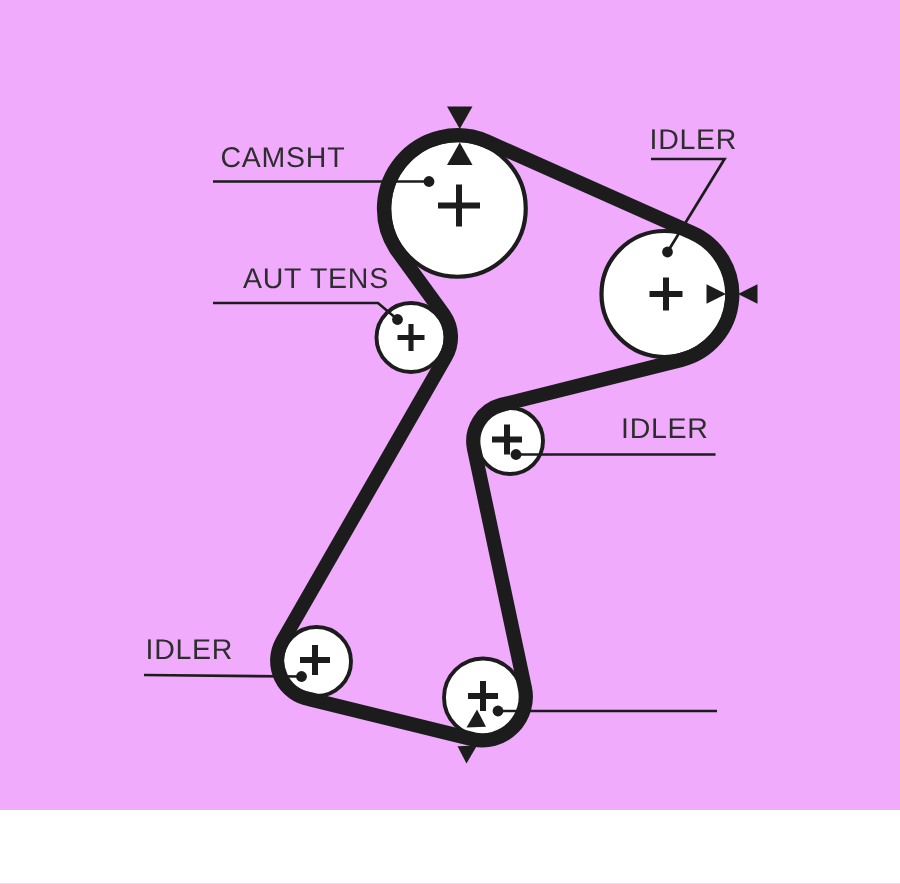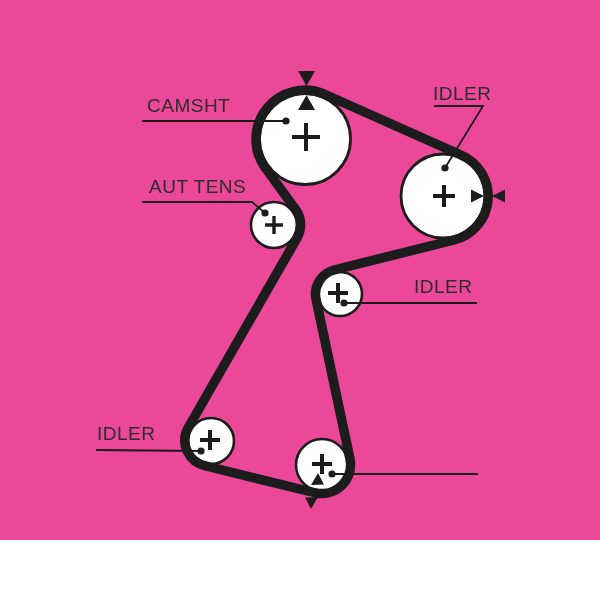--- a/index.html
+++ b/index.html
@@ -4,21 +4,21 @@
 <style>
   html, body {
     margin: 0;
     padding: 0;
     background: #ffffff;
   }
   .stage {
     position: relative;
     width: 600px;
     height: 540px;
-    background: #ec4899;
+    background: #f0abfc;
     overflow: hidden;
     font-family: "Liberation Sans", sans-serif;
   }
   .stage svg {
     position: absolute;
     left: 0;
     top: 0;
   }
   .lbl {
     position: absolute;
@@ -92,17 +92,17 @@
       <path d="M298 110 L315 110 L306.5 95 Z"></path>
       <path d="M471 189.5 L471 202.5 L484 196 Z"></path>
       <path d="M505 189.5 L505 202.5 L492 196 Z"></path>
       <path d="M324 484.5 L311 485 L318 473 Z"></path>
       <path d="M305 497.5 L318 497 L311 509 Z"></path>
     </g>
   </svg>
 
   <div class="lbl" style="left:147px; top:96px;">CAMSHT</div>
   <div class="lbl" style="left:433px; top:84px;">IDLER</div>
-  <div class="lbl" style="left:149px; top:177px;text-align:center;">AUT TENS</div>
+  <div class="lbl" style="left:162px; top:177px;text-align:center;">AUT TENS</div>
   <div class="lbl" style="left:414px; top:277px;">IDLER</div>
   <div class="lbl" style="left:97px; top:424px;">IDLER</div>
 
 </div>
 
 </body></html>

